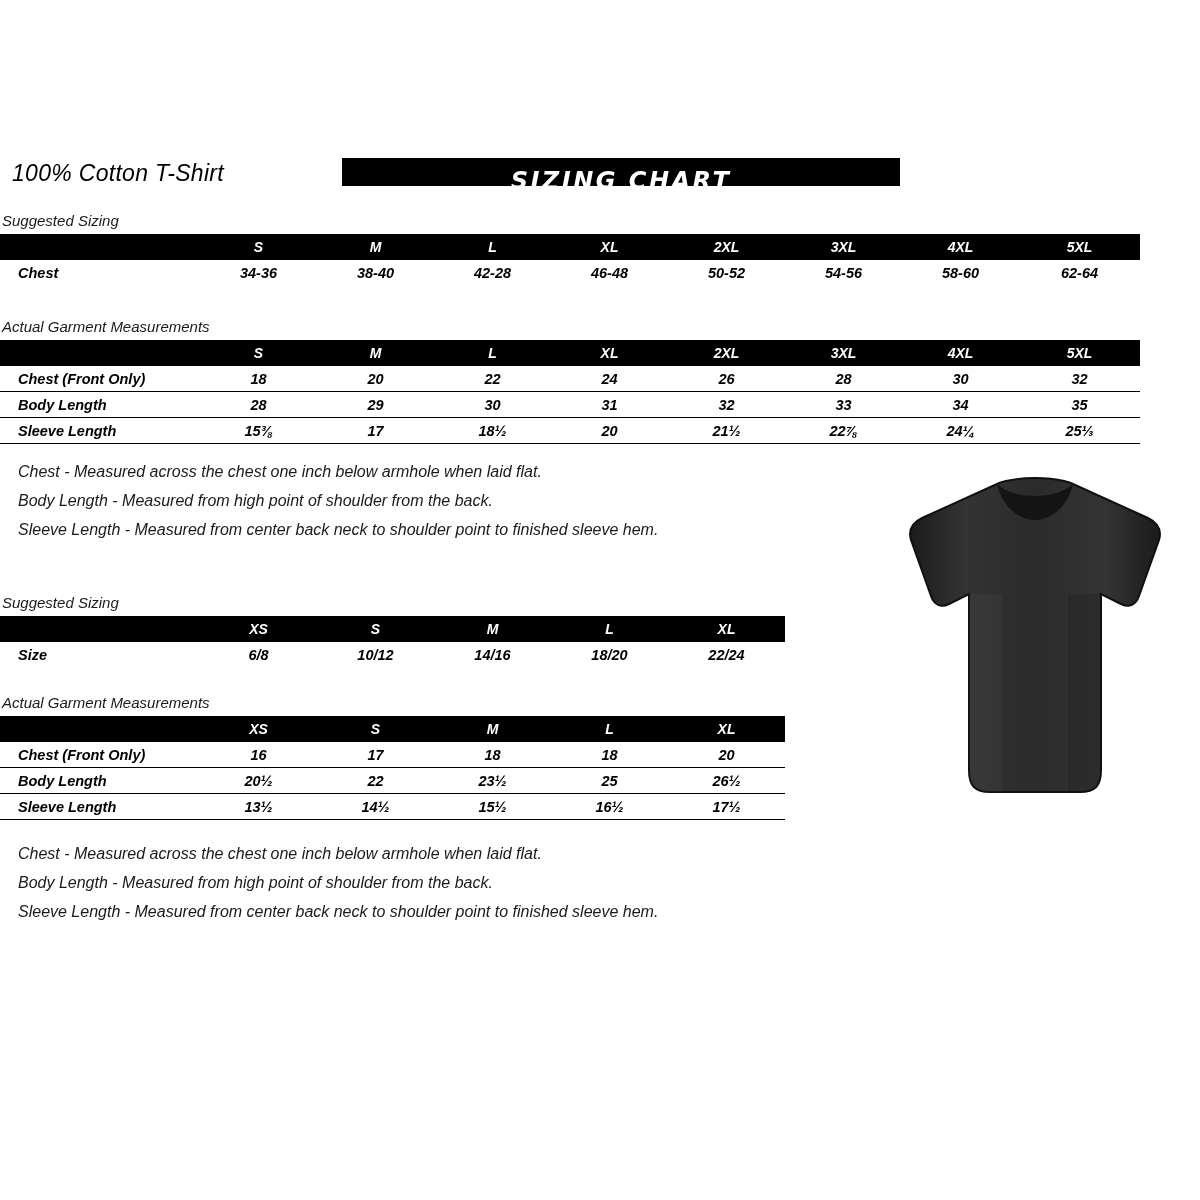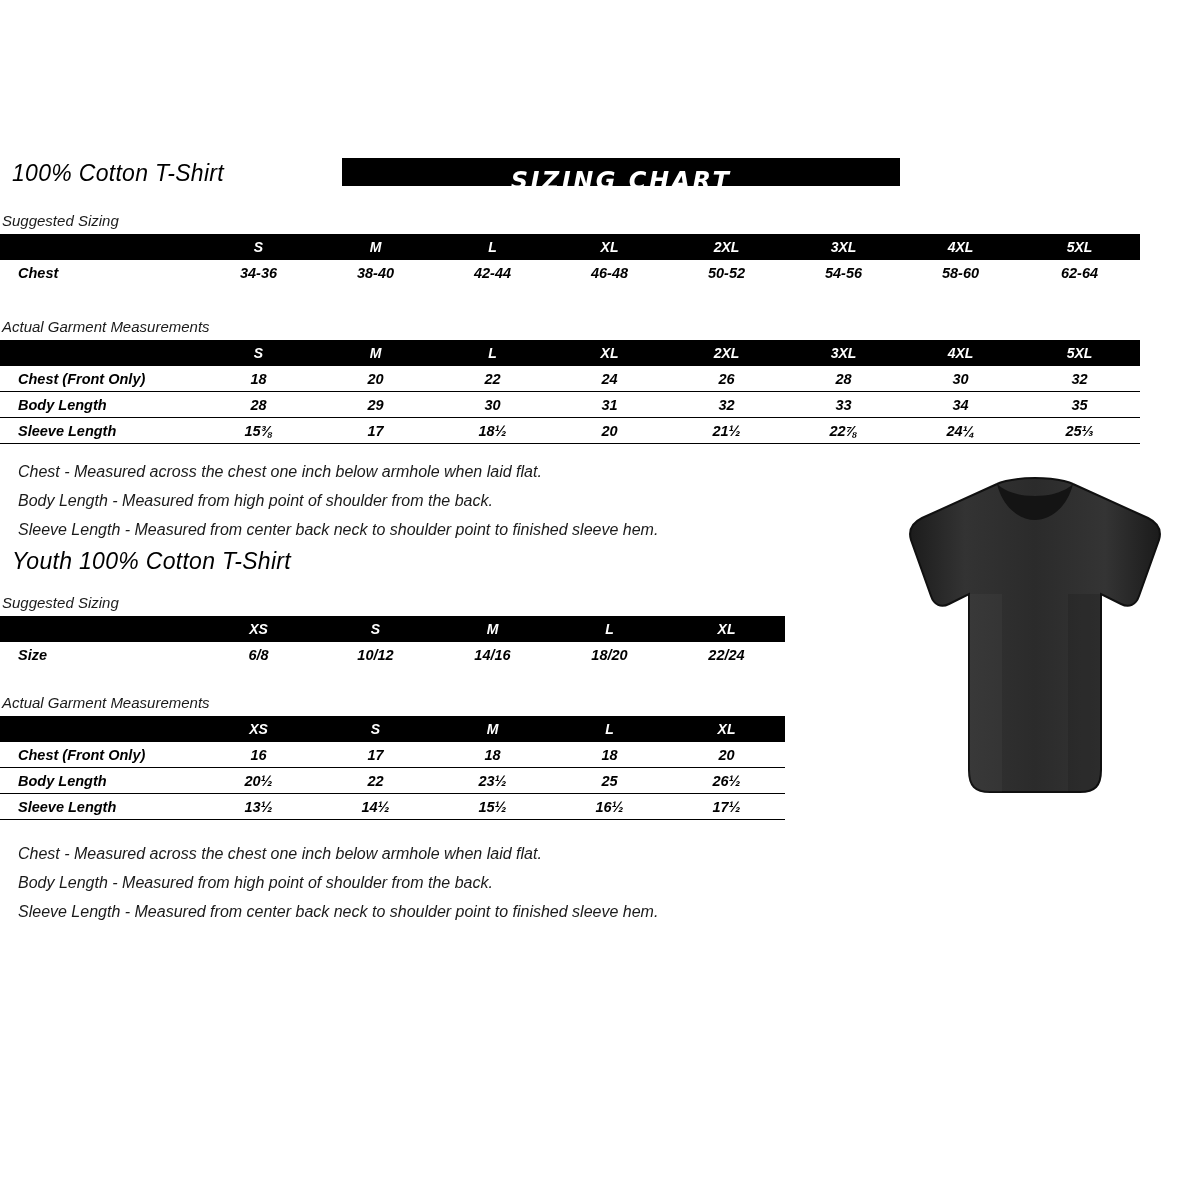--- a/index.html
+++ b/index.html
@@ -176,21 +176,21 @@
         <th>3XL</th>
         <th>4XL</th>
         <th>5XL</th>
       </tr>
     </thead>
     <tbody>
       <tr class="noline">
         <td class="lbl">Chest</td>
         <td>34-36</td>
         <td>38-40</td>
-        <td>42-44</td>
+        <td>42-28</td>
         <td>46-48</td>
         <td>50-52</td>
         <td>54-56</td>
         <td>58-60</td>
         <td>62-64</td>
       </tr>
     </tbody>
   </table>
 
   <div class="section-label" style="left:2px; top:318px;">Actual Garment Measurements</div>
@@ -254,21 +254,20 @@
         <td>24¼</td>
         <td>25⅓</td>
       </tr>
     </tbody>
   </table>
 
   <div class="note" style="left:18px; top:463px;">Chest - Measured across the chest one inch below armhole when laid flat.</div>
   <div class="note" style="left:18px; top:492px;">Body Length - Measured from high point of shoulder from the back.</div>
   <div class="note" style="left:18px; top:521px;">Sleeve Length - Measured from center back neck to shoulder point to finished sleeve hem.</div>
 
-  <div class="youth-title">Youth 100% Cotton T-Shirt</div>
 
   <div class="section-label" style="left:2px; top:594px;">Suggested Sizing</div>
 
   <table class="sz" id="youth-suggested" style="left:0px; top:616px; width:785px;">
     <colgroup>
       <col style="width:200px">
         <col style="width:117px">
         <col style="width:117px">
       <col style="width:117px">
         <col style="width:117px">

